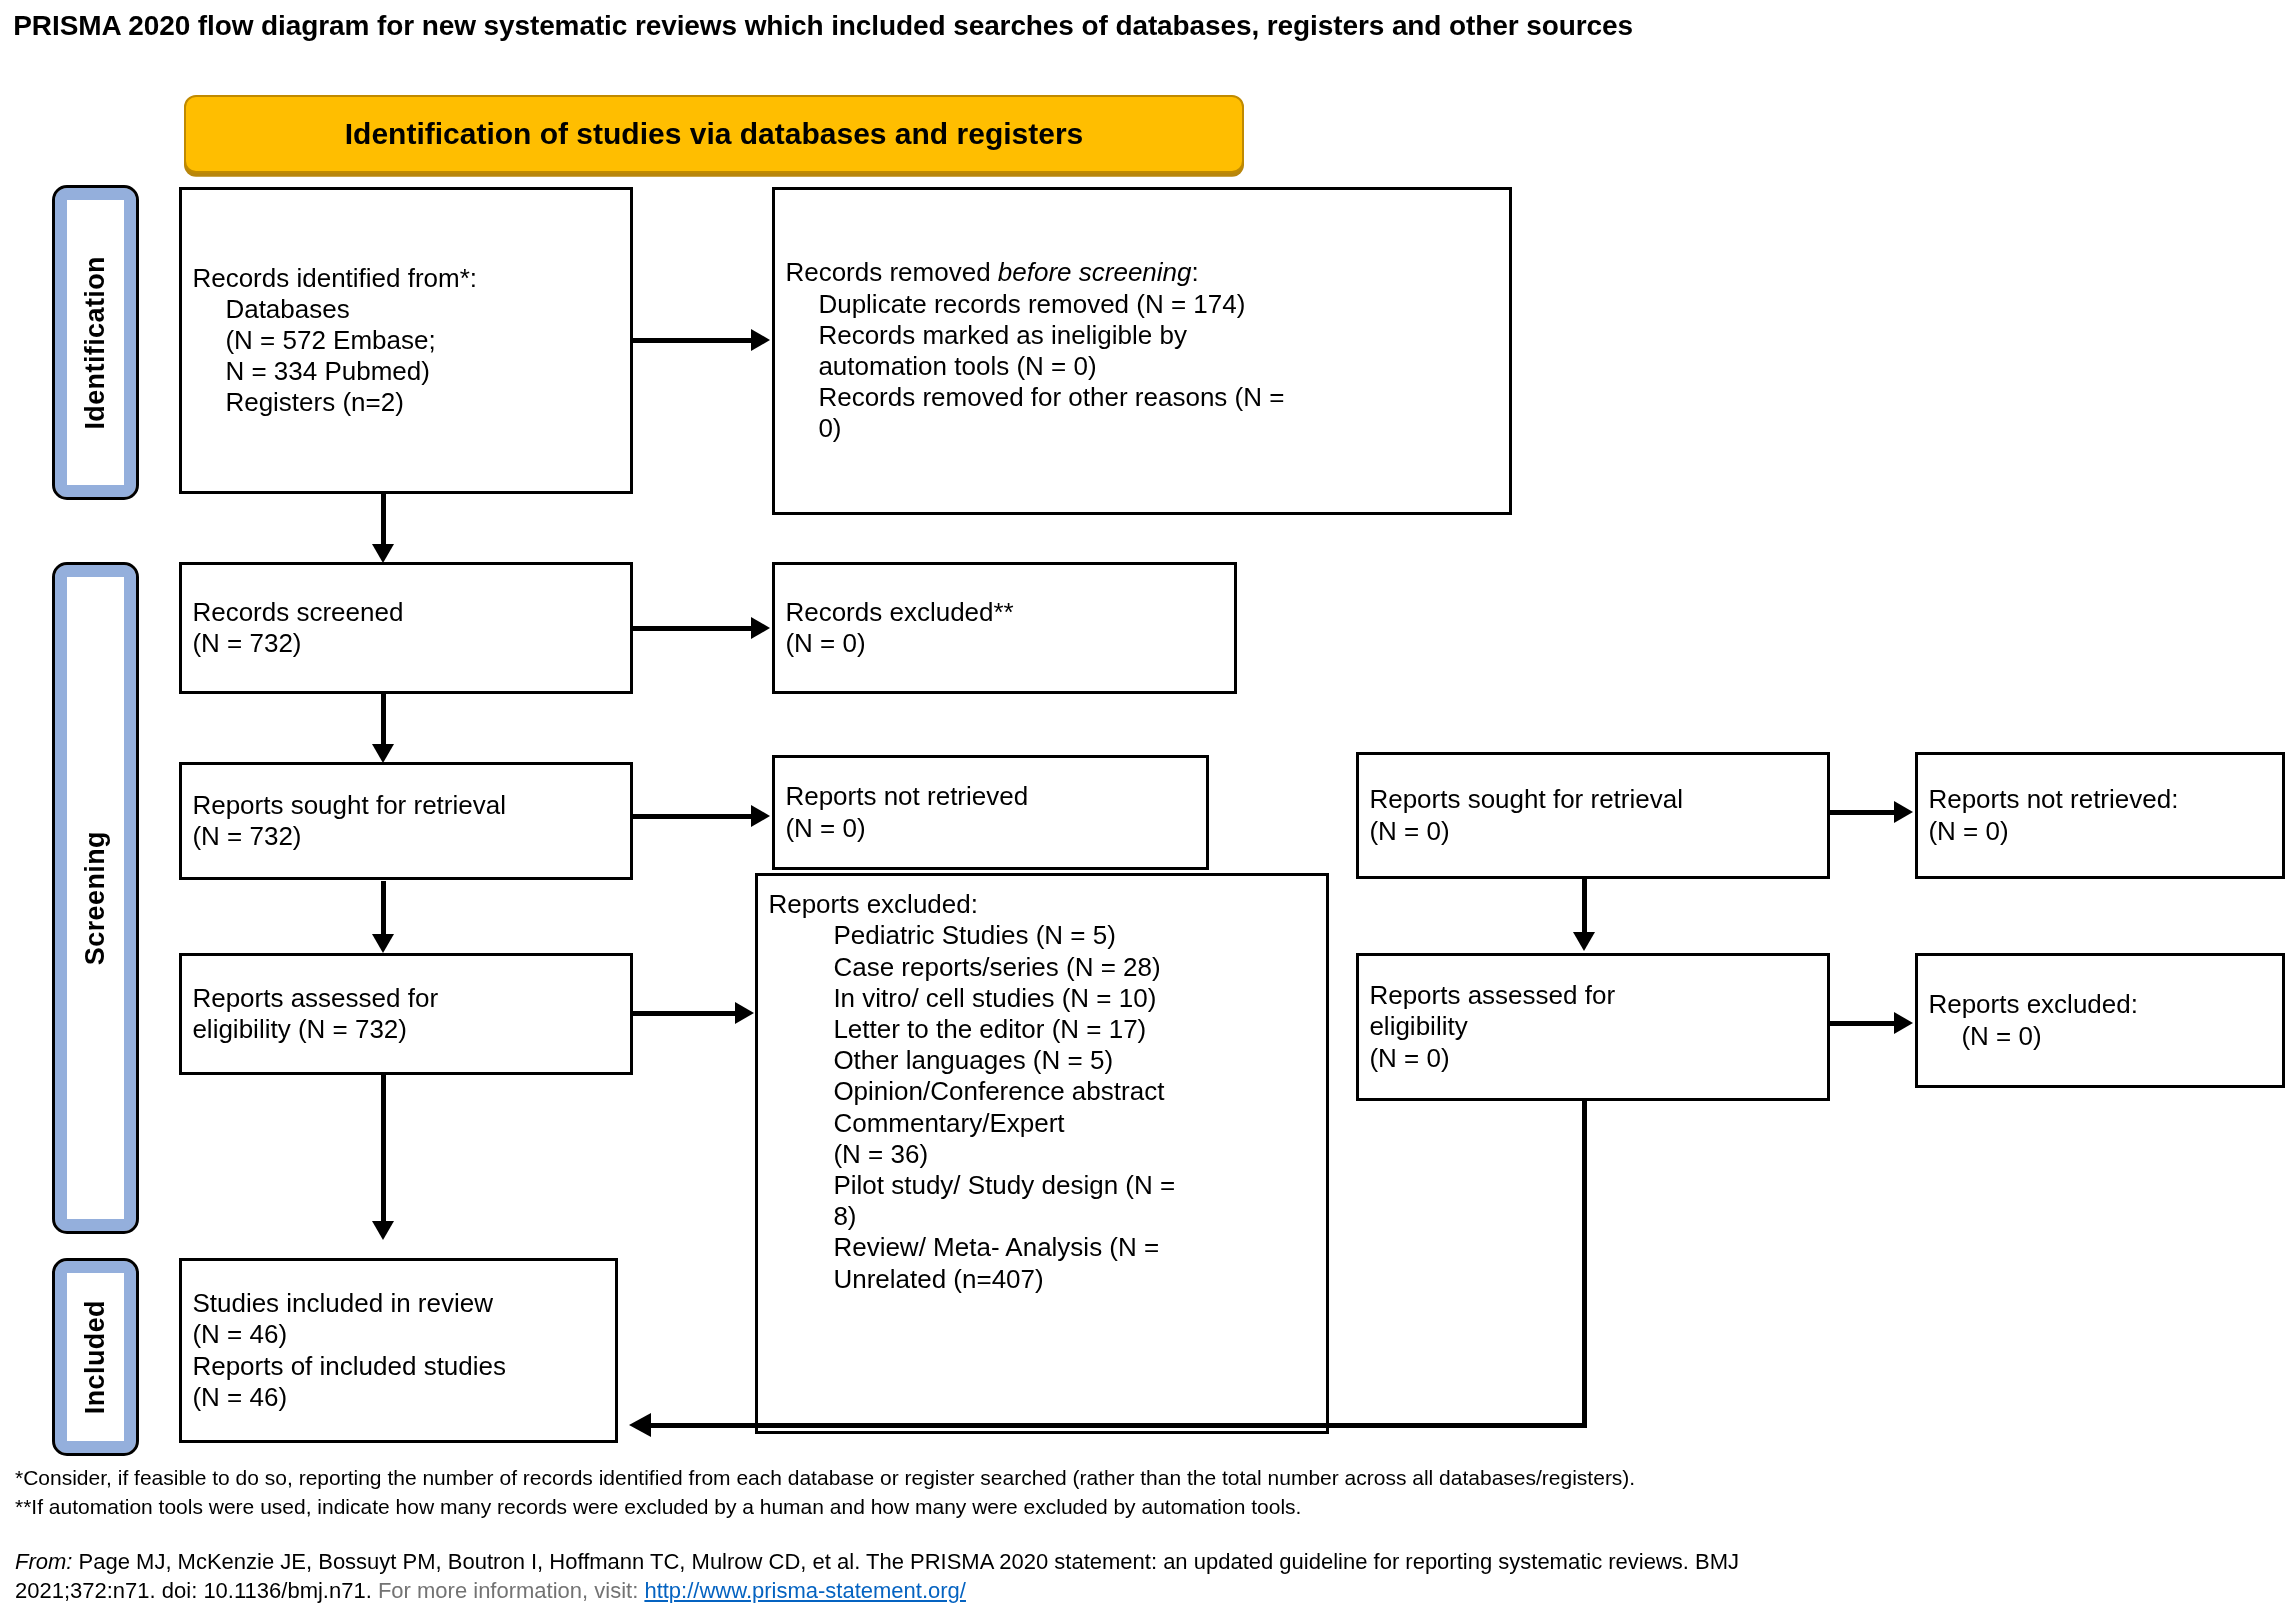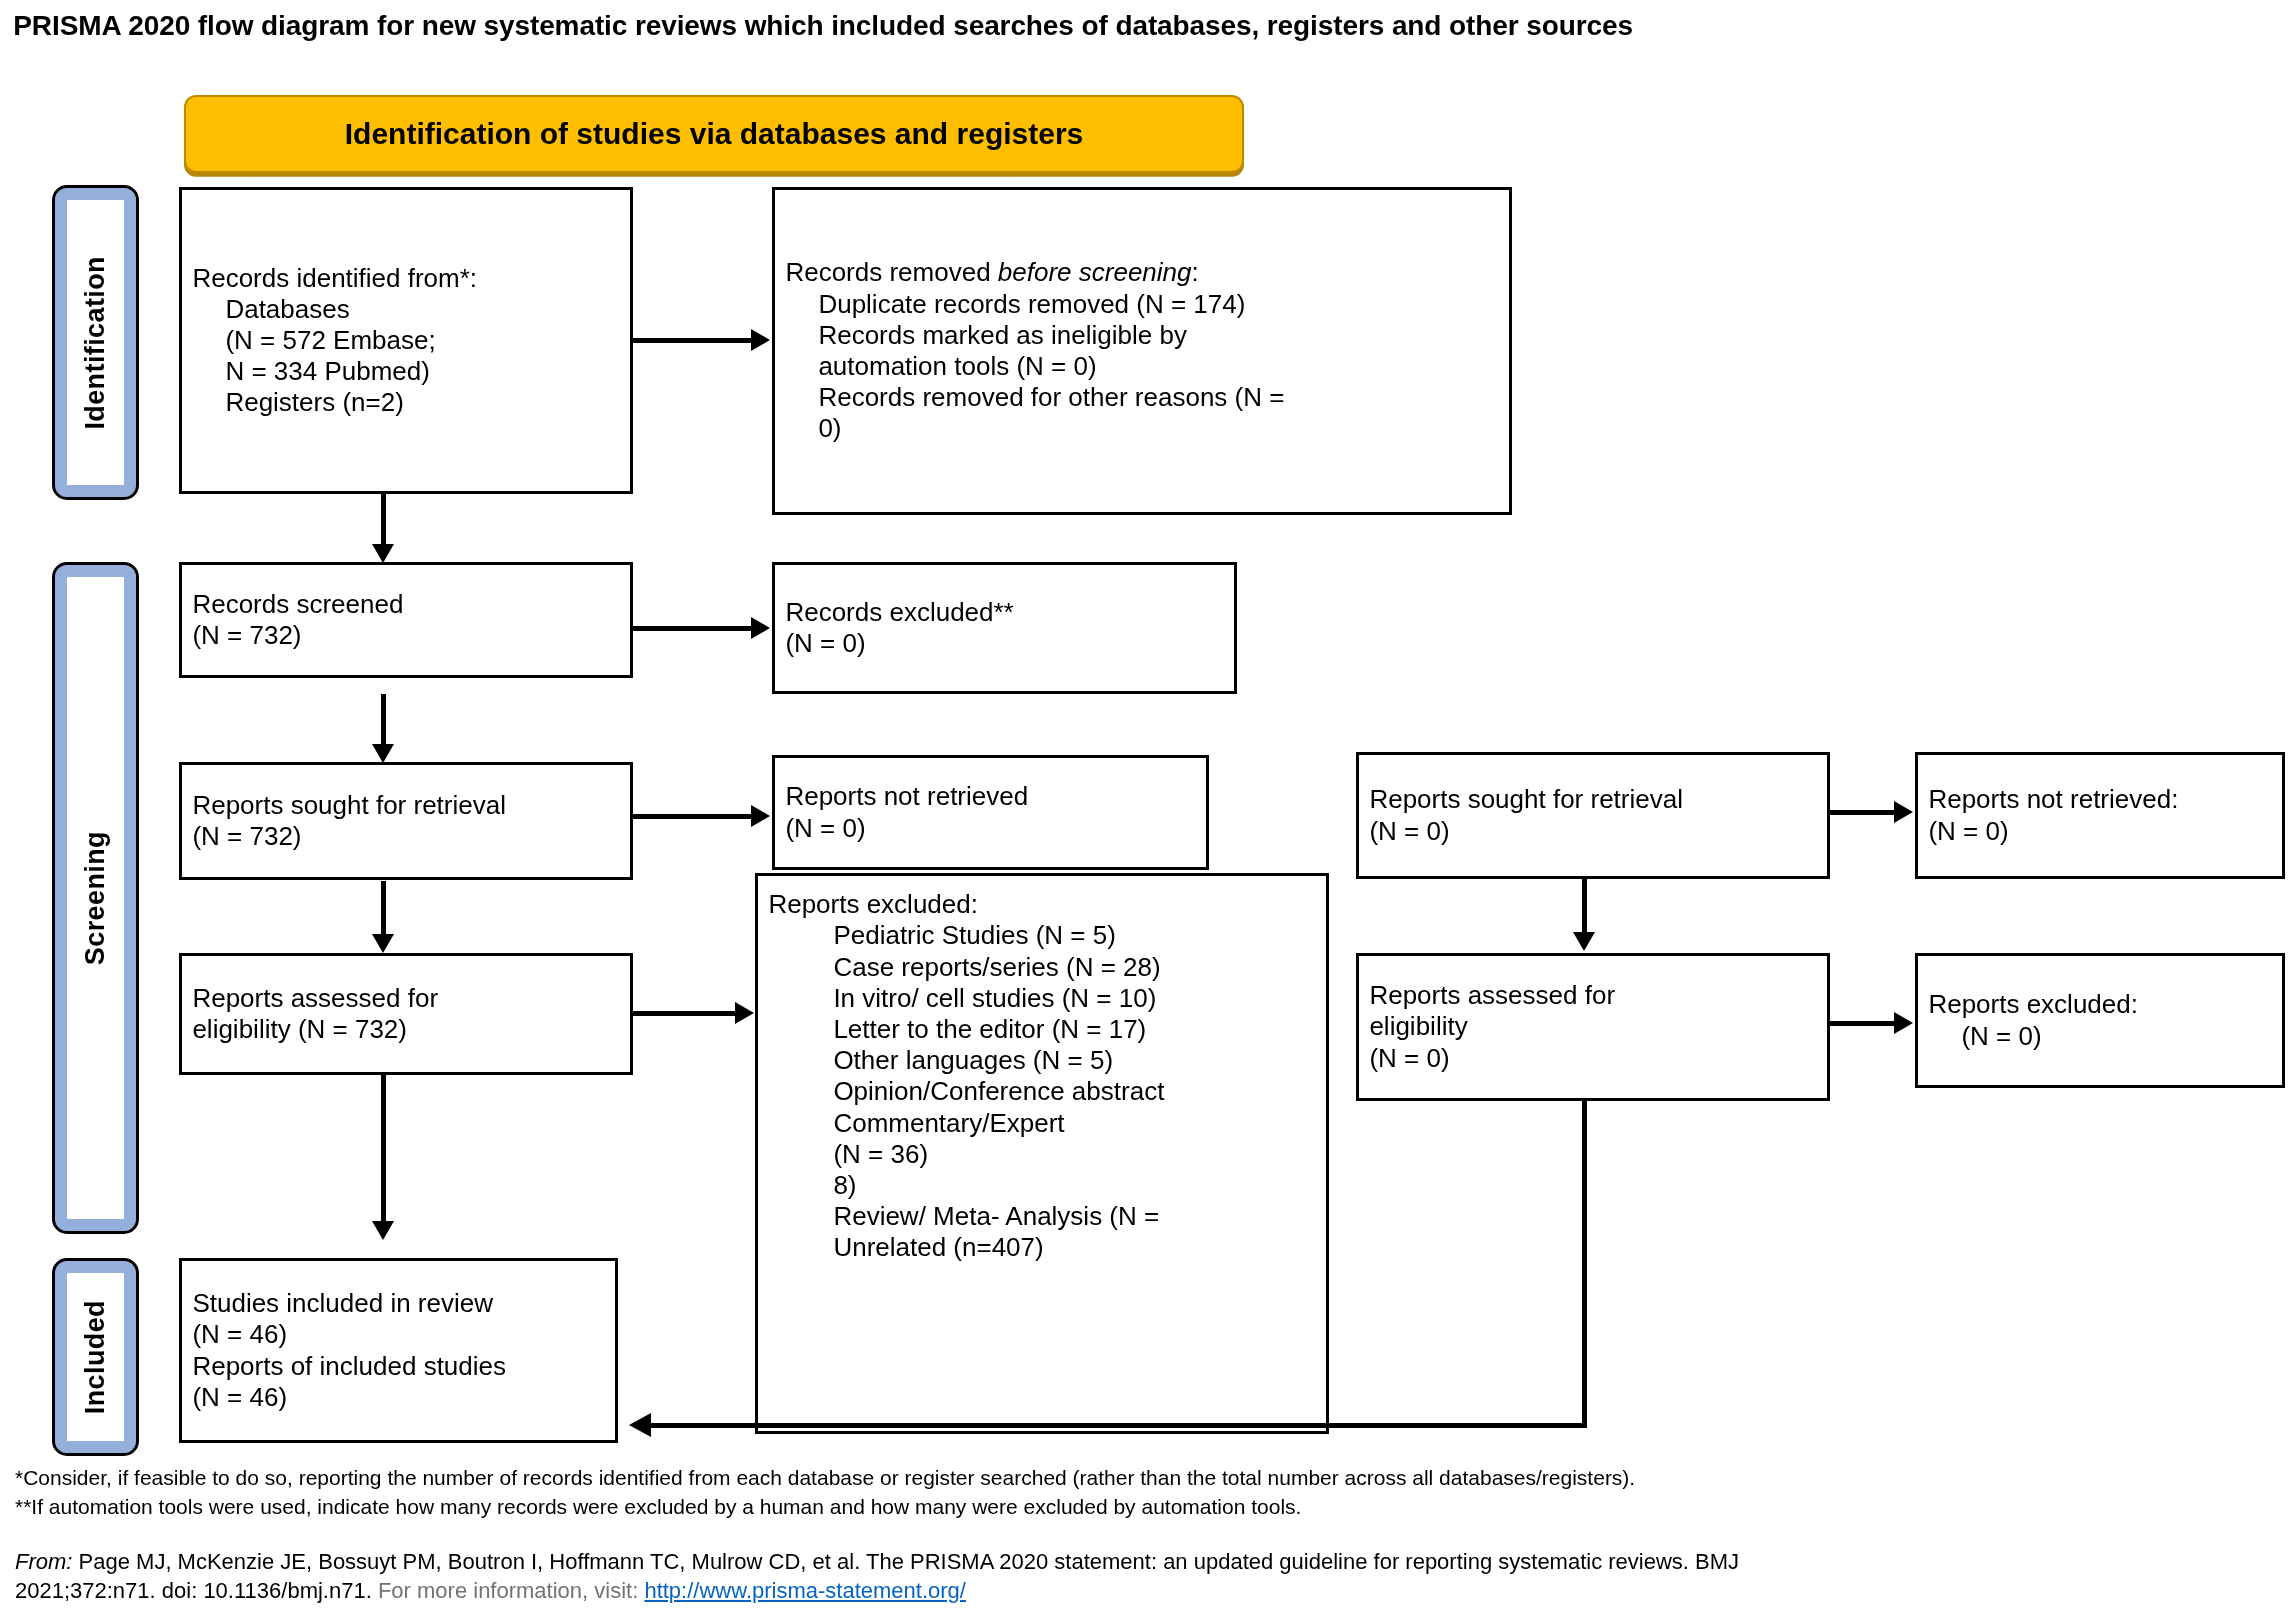--- a/index.html
+++ b/index.html
@@ -149,21 +149,21 @@
     <div class="ln ind">Records removed for other reasons (N =</div>
     <div class="ln ind">0)</div>
   </div>
 
   <div class="hline" style="left:633px;top:338px;width:120px;"></div>
   <div class="arrow-r" style="left:751px;top:329px;"></div>
 
   <div class="vline" style="left:381px;top:494px;width:5.2px;height:52px;"></div>
   <div class="arrow-d" style="left:372px;top:544px;"></div>
 
-  <div class="fbox" style="left:179px;top:562px;width:454px;height:116px;">
+  <div class="fbox" style="left:179px;top:562px;width:454px;height:132px;">
     <div class="ln">Records screened</div>
     <div class="ln">(N = 732)</div>
   </div>
 
   <div class="fbox" style="left:772px;top:562px;width:465px;height:132px;">
     <div class="ln">Records excluded**</div>
     <div class="ln">(N = 0)</div>
   </div>
 
   <div class="hline" style="left:633px;top:626px;width:120px;"></div>
@@ -196,20 +196,21 @@
   <div class="fbox topalign" style="left:755px;top:873px;width:574px;height:561px;padding-top:13.3px;">
     <div class="ln">Reports excluded:</div>
     <div class="ln ind2">Pediatric Studies (N = 5)</div>
     <div class="ln ind2">Case reports/series (N = 28)</div>
     <div class="ln ind2">In vitro/ cell studies (N = 10)</div>
     <div class="ln ind2">Letter to the editor (N = 17)</div>
     <div class="ln ind2">Other languages (N = 5)</div>
     <div class="ln ind2">Opinion/Conference abstract</div>
     <div class="ln ind2">Commentary/Expert</div>
     <div class="ln ind2">(N = 36)</div>
+    <div class="ln ind2">Pilot study/ Study design (N =</div>
     <div class="ln ind2">8)</div>
     <div class="ln ind2">Review/ Meta- Analysis (N =</div>
     <div class="ln ind2">Unrelated (n=407)</div>
   </div>
 
   <div class="hline" style="left:633px;top:1011px;width:104px;"></div>
   <div class="arrow-r" style="left:735px;top:1002px;"></div>
 
   <div class="vline" style="left:381px;top:1075px;width:5.2px;height:148px;"></div>
   <div class="arrow-d" style="left:372px;top:1221px;"></div>

